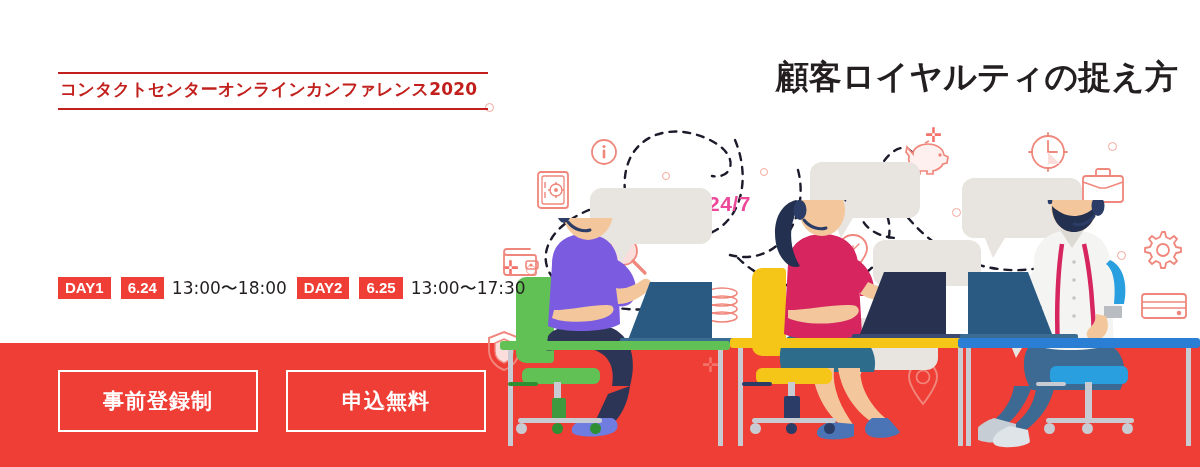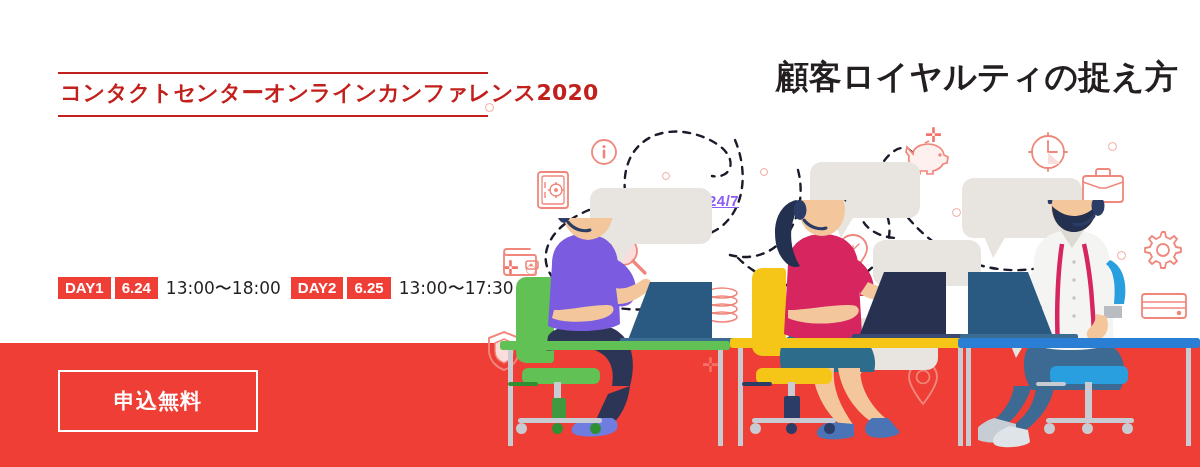--- a/index.html
+++ b/index.html
@@ -21,38 +21,38 @@
   .logo-wrap { position:absolute; left:58px; top:62px; width:430px; }
   .logo {
     font-size:89px; line-height:.95; font-weight:bold; color:#e8302a;
     letter-spacing:-1px; text-shadow:3px 4px 0 rgba(0,0,0,.07);
     font-family:"Liberation Sans","DejaVu Sans",sans-serif;
   }
   .rule { height:2px; background:#c1201d; width:430px; }
   .rule.top { margin-top:10px; }
   .rule.bot { margin-top:4px; }
   .subtitle {
-    font-size:22px; font-weight:bold; color:#c1201d; letter-spacing:.2px;
+    font-size:17px; font-weight:bold; color:#c1201d; letter-spacing:.2px;
     padding:4px 0 3px 2px; white-space:nowrap;
     font-family:"DejaVu Sans","Liberation Sans",sans-serif;
   }
   .dates {
     position:absolute; left:58px; top:228px;
     font-size:44px; font-weight:bold; color:#231f20; letter-spacing:0px;
     white-space:nowrap;
   }
   .time-row {
     position:absolute; left:58px; top:277px;
     display:flex; align-items:center; gap:0px; white-space:nowrap;
   }
   .badge {
     background:#ef3e36; color:#ffffff; font-weight:bold; font-size:15px;
     padding:3px 7px 4px 7px; line-height:1; display:inline-block;
   }
-  .badge.day { margin-right:4px; }
+  .badge.day { margin-right:10px; }
   .time-txt {
     color:#231f20; font-size:17px; font-weight:500; margin:0 10px 0 8px;
     font-family:"DejaVu Sans","Liberation Sans",sans-serif; line-height:1;
   }
   .time-txt.second { margin-right:0; }
   .cta-row { position:absolute; left:58px; top:370px; display:flex; gap:28px; }
   .cta {
     width:200px; height:62px; border:2px solid #ffffff; background:transparent;
     color:#ffffff; font-size:21px; font-weight:bold; letter-spacing:1px;
     display:flex; align-items:center; justify-content:center; cursor:pointer;
@@ -71,22 +71,22 @@
   .ic { position:absolute; stroke:#f09a90; fill:none; stroke-width:1.6; }
   .bub {
     position:absolute; background:#e8e4e0; border-radius:12px;
   }
   .bub:after {
     content:""; position:absolute; width:0; height:0;
     border-left:9px solid transparent; border-right:13px solid transparent;
     border-top:22px solid #e8e4e0; bottom:-20px; left:22px;
   }
   .t247 {
-    position:absolute; color:#8b5cf6; font-size:15px; font-weight:bold;
-    font-family:"Liberation Sans",sans-serif; letter-spacing:.5px;text-decoration:underline;
+    position:absolute; color:#ec4899; font-size:21px; font-weight:bold;
+    font-family:"Liberation Sans",sans-serif; letter-spacing:.5px;
   }
   .dot { position:absolute; border:1.8px solid #f3a79d; border-radius:50%; }
   .plus { position:absolute; color:#f3736a; font-size:20px; font-weight:bold; line-height:1; }
   
   .desk-top { position:absolute; border-radius:3px; }
   .leg { position:absolute; background:#c8ccd2; width:5px; }
   
   .ch-seat { position:absolute; border-radius:6px; }
   .ch-back { position:absolute; border-radius:8px; }
   .ch-post { position:absolute; width:7px; background:#c8ccd2; }
@@ -394,17 +394,18 @@
     <div class="time-row">
       <span class="badge day">DAY1</span>
       <span class="badge">6.24</span>
       <span class="time-txt">13:00〜18:00</span>
       <span class="badge day">DAY2</span>
       <span class="badge">6.25</span>
       <span class="time-txt second">13:00〜17:30</span>
     </div>
 
     <div class="cta-row">
+      <button class="cta">事前登録制</button>
       <button class="cta">申込無料</button>
     </div>
   </div>
 
 </div>
 
 </body></html>

